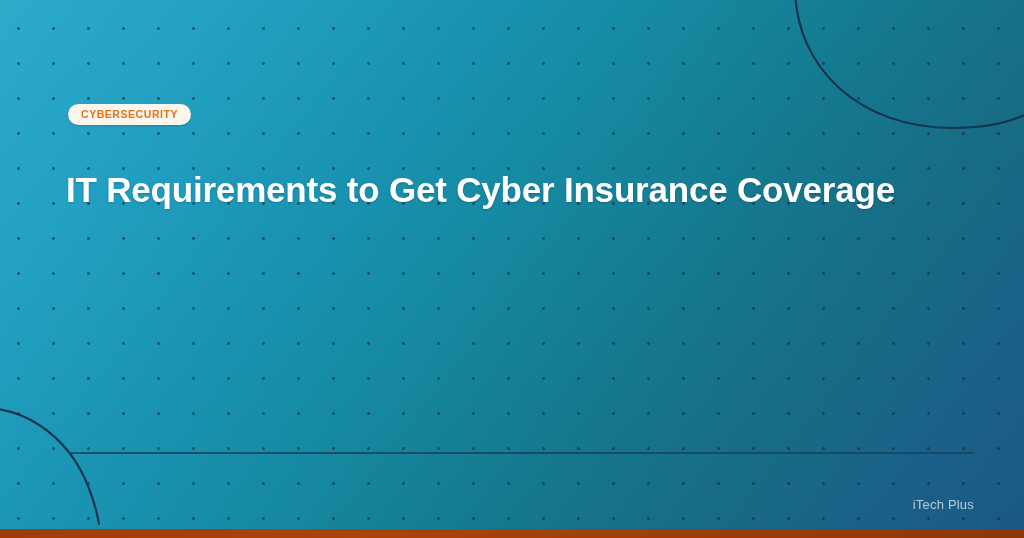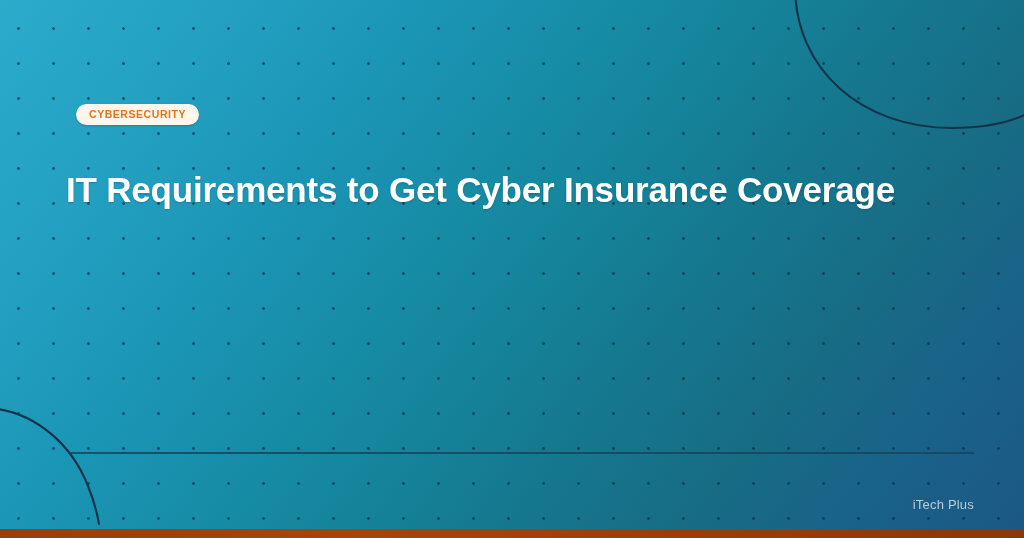--- a/index.html
+++ b/index.html
@@ -61,21 +61,21 @@
     left:0;
     bottom:0;
     width:1024px;
     height:9px;
     background:linear-gradient(90deg,#9e3d06 0%, #a84408 35%, #9c3c05 70%, #8f3604 100%);
   }
 
   
   #badge {
     position:absolute;
-    left:76px;
+    left:68px;
     top:104px;
     height:21px;
     padding:4px 13px;
     display:flex;
     align-items:center;
     border-radius:11px;
     background:#fdf6ec;
     box-shadow:0 1px 2px rgba(0,0,0,0.18);
   }
   #badge-label {

